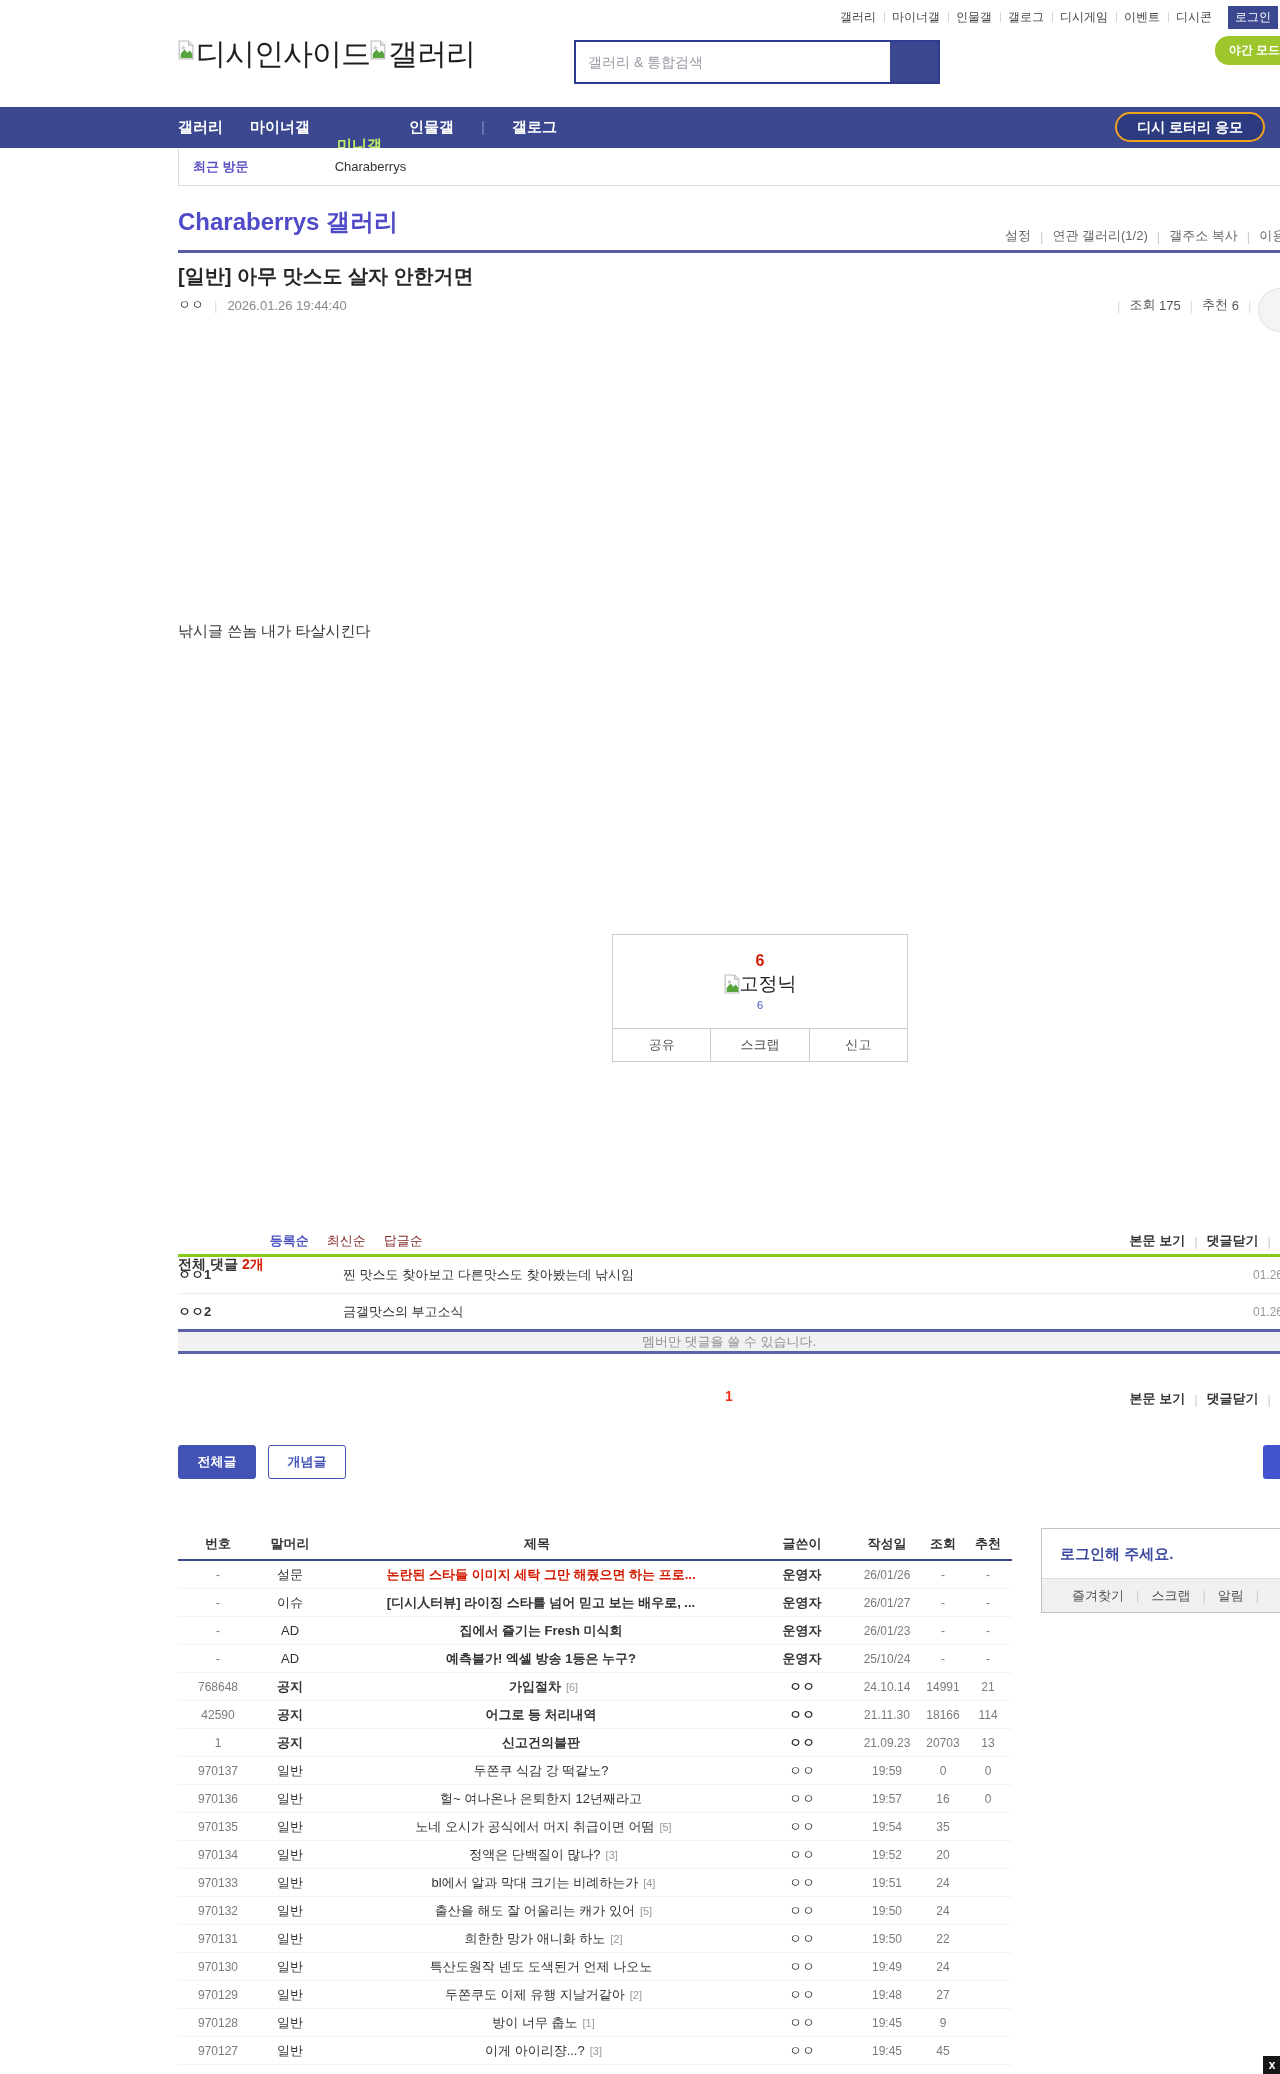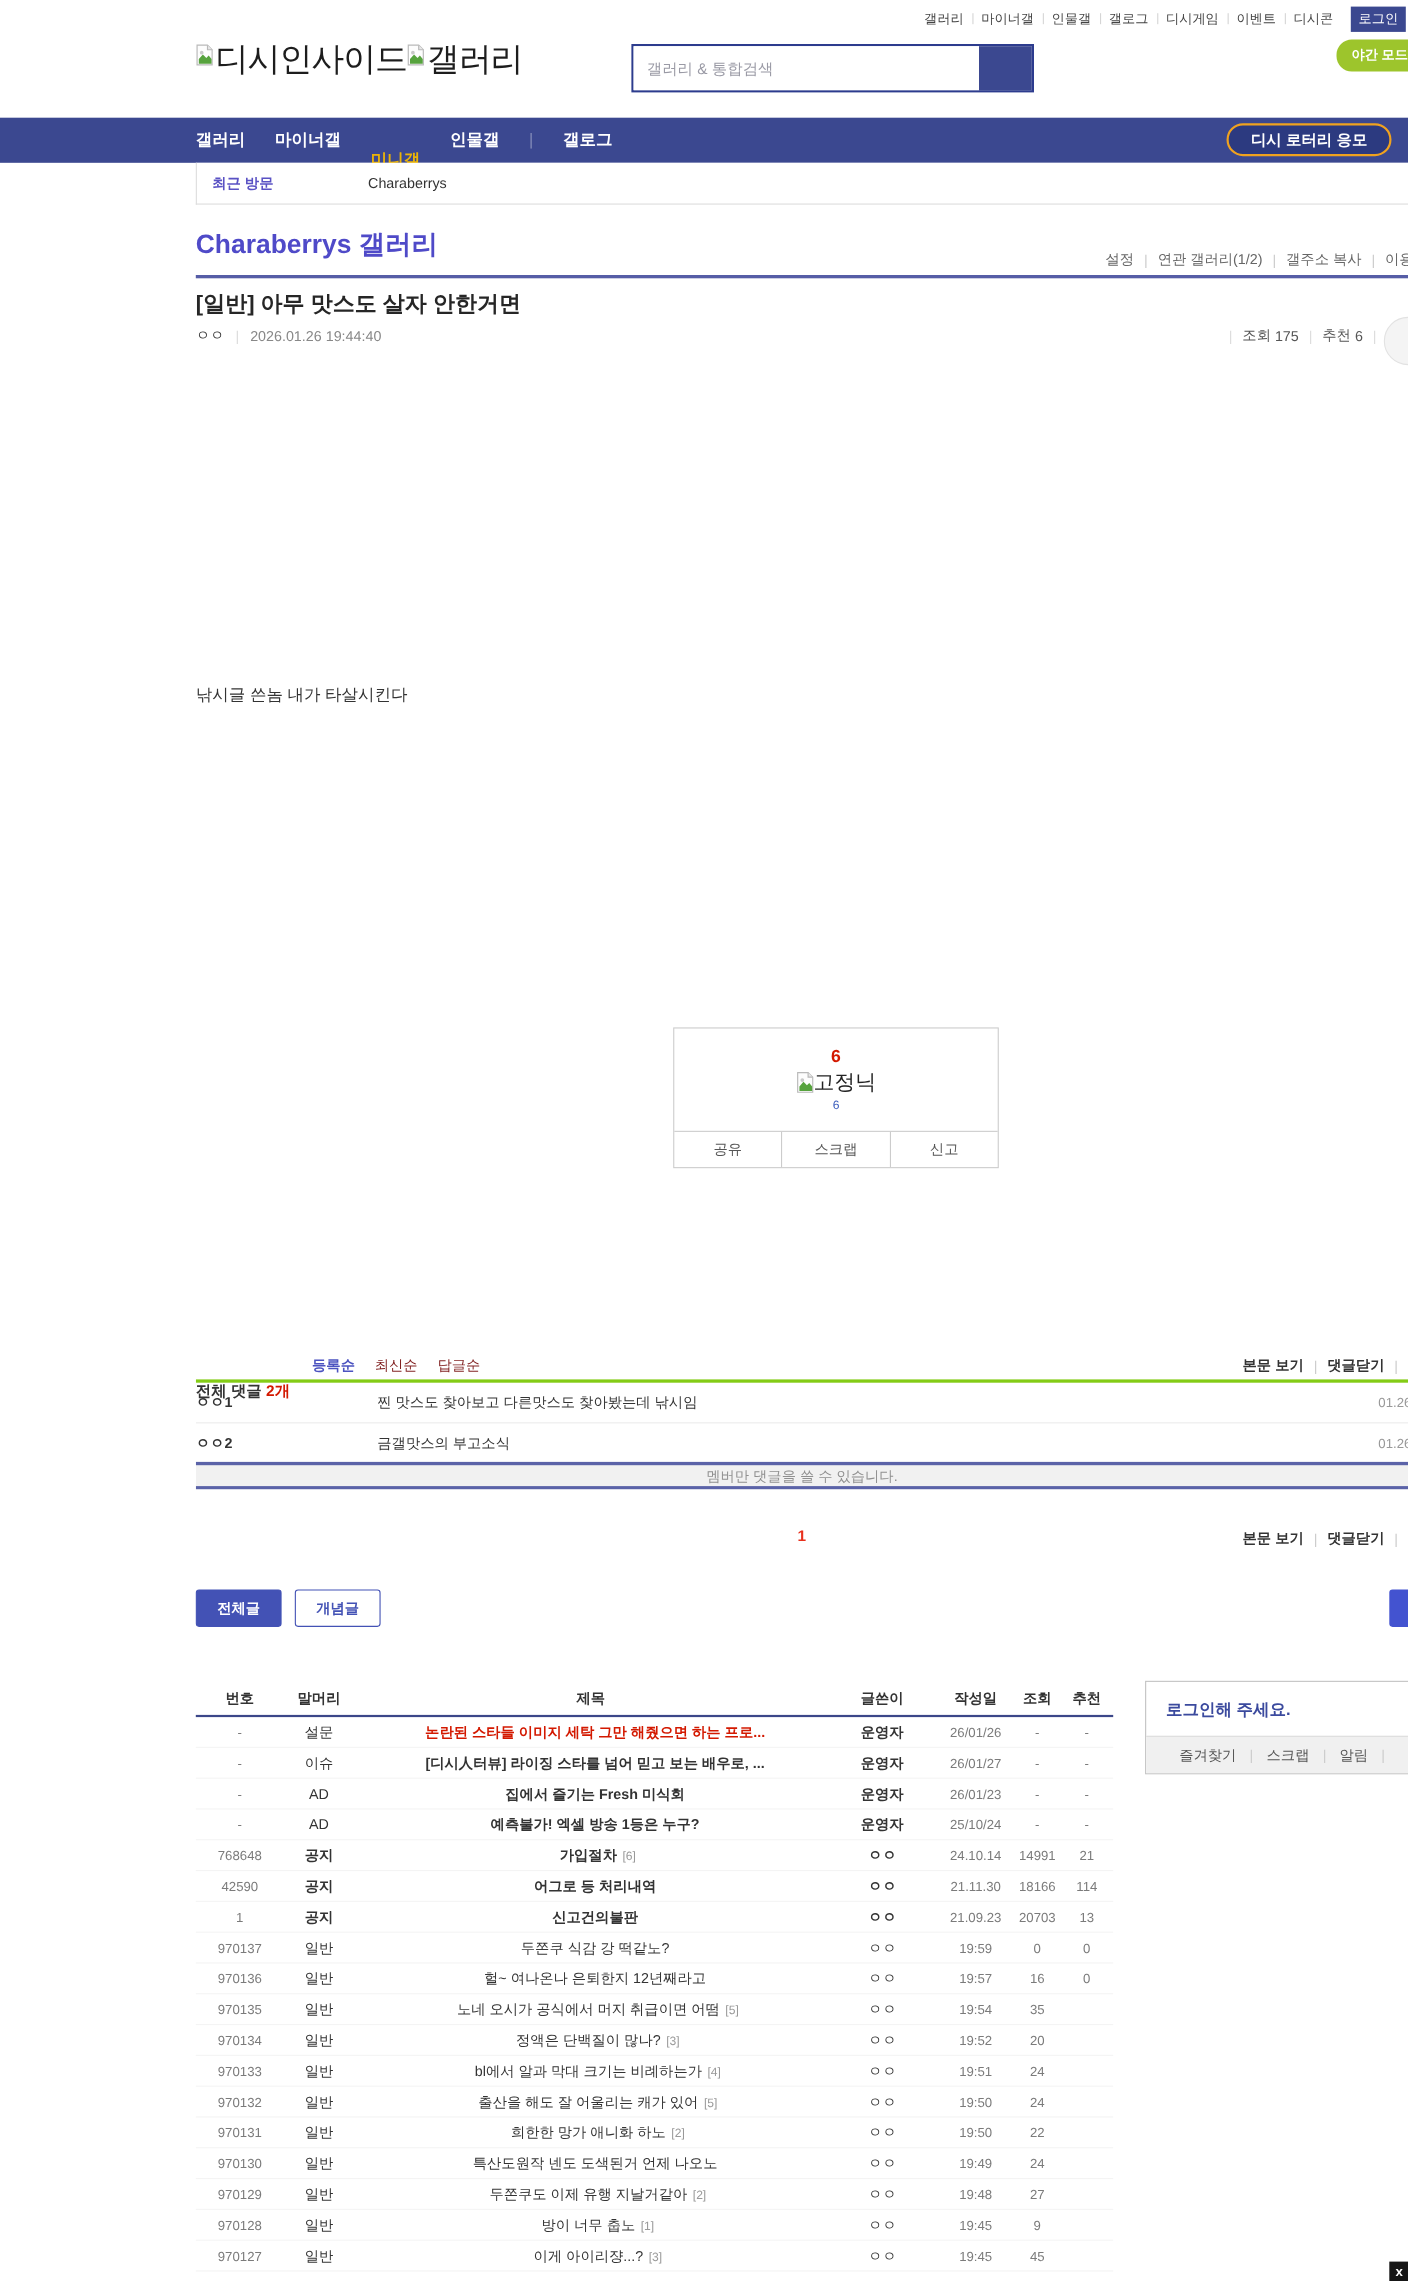--- a/index.html
+++ b/index.html
@@ -23,21 +23,21 @@
              display:flex;background:#fff;}
   .searchbox input{flex:1;border:none;outline:none;padding:0 12px;font-size:14px;color:#4d7c0f;
                    font-family:"Liberation Sans",sans-serif;}
   .searchbox input::placeholder{color:#9a9aa5;}
   .search-btn{width:48px;background:#3b4890;border:none;cursor:pointer;}
 
   
   .nav{position:absolute;top:107px;left:0;width:1280px;height:41px;background:#3b4890;display:flex;align-items:center;}
   .nav-items{display:flex;align-items:center;margin-left:178px;}
   .nav-item{color:#fff;font-size:15px;font-weight:bold;margin-right:27px;cursor:pointer;position:relative;white-space:nowrap;}
-  .nav-item.active{color:#eab308;margin-top:36px;}
+  .nav-item.active{color:#bef264;margin-top:36px;}
   .nav-item.after-div::before{content:"|";color:rgba(255,255,255,.35);font-weight:normal;margin-right:27px;}
   .lottery-btn{position:absolute;right:15px;top:5px;height:30px;line-height:26px;padding:0 20px;border:2px solid #f0a21f;
                border-radius:16px;background:#2c3a80;color:#fff;font-size:14px;font-weight:bold;cursor:pointer;}
 
   
   .crumb{position:absolute;top:148px;left:178px;width:1198px;height:38px;border-bottom:1px solid #ddd;
          border-left:1px solid #ddd;display:flex;align-items:center;background:#fff;}
   .crumb .recent{color:#5a52c4;font-weight:bold;font-size:13px;margin-left:14px;cursor:pointer;}
   .crumb .gname{color:#333;font-size:13px;margin-left:86px;cursor:pointer;}
 
@@ -68,21 +68,21 @@
   .vote-down{color:#3a5dbd;font-size:11px;margin-top:2px;}
   .vote-actions{display:flex;border-top:1px solid #ccc;height:33px;}
   .vote-actions .vbtn{flex:1;display:flex;align-items:center;justify-content:center;font-size:13px;color:#555;cursor:pointer;}
   .vote-actions .vbtn + .vbtn{border-left:1px solid #ccc;}
 
   
   .comments{position:absolute;top:1228px;left:178px;width:1102px;overflow:hidden;}
   .cmt-head{height:26px;display:flex;align-items:center;position:relative;}
   .cmt-total{font-size:14px;font-weight:bold;color:#333;margin-top:48px;}
   .cmt-total .cnt{color:#d31900;margin-left:4px;}
-  .cmt-sorts{display:flex;margin-left:20px;font-family:Liberation Mono, monospace;}
+  .cmt-sorts{display:flex;margin-left:6px;font-family:Liberation Mono, monospace;}
   .cmt-sort{font-size:13px;color:#7f1d1d;margin-right:18px;cursor:pointer;}
   .cmt-sort.active{color:#4c53c0;font-weight:bold;}
   .cmt-ctrl{position:absolute;right:0;top:4px;display:flex;align-items:center;font-size:13px;font-weight:bold;color:#333;white-space:nowrap;}
   .cmt-ctrl .c-sep{color:#ccc;margin:0 9px;font-weight:normal;}
   .cmt-ctrl .clink{cursor:pointer;}
   .cmt-list{border-top:3px solid #84cc16;}
   .cmt-row{position:relative;height:36px;display:flex;align-items:center;}
   .cmt-row + .cmt-row{border-top:1px solid #ececec;}
   .cmt-writer{width:165px;font-size:13px;color:#333;font-weight:bold;cursor:pointer;}
   .cmt-text{font-size:13px;color:#333;}

